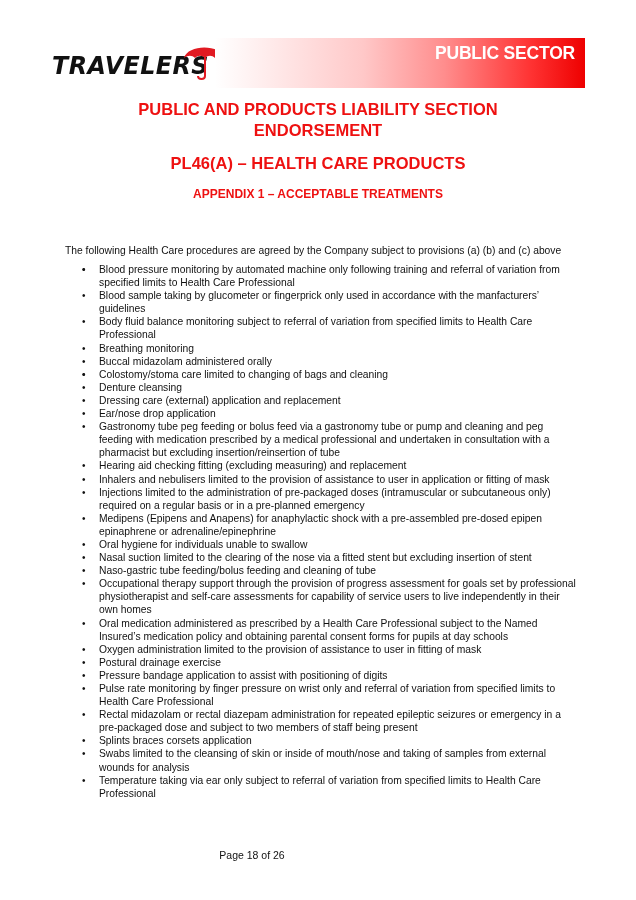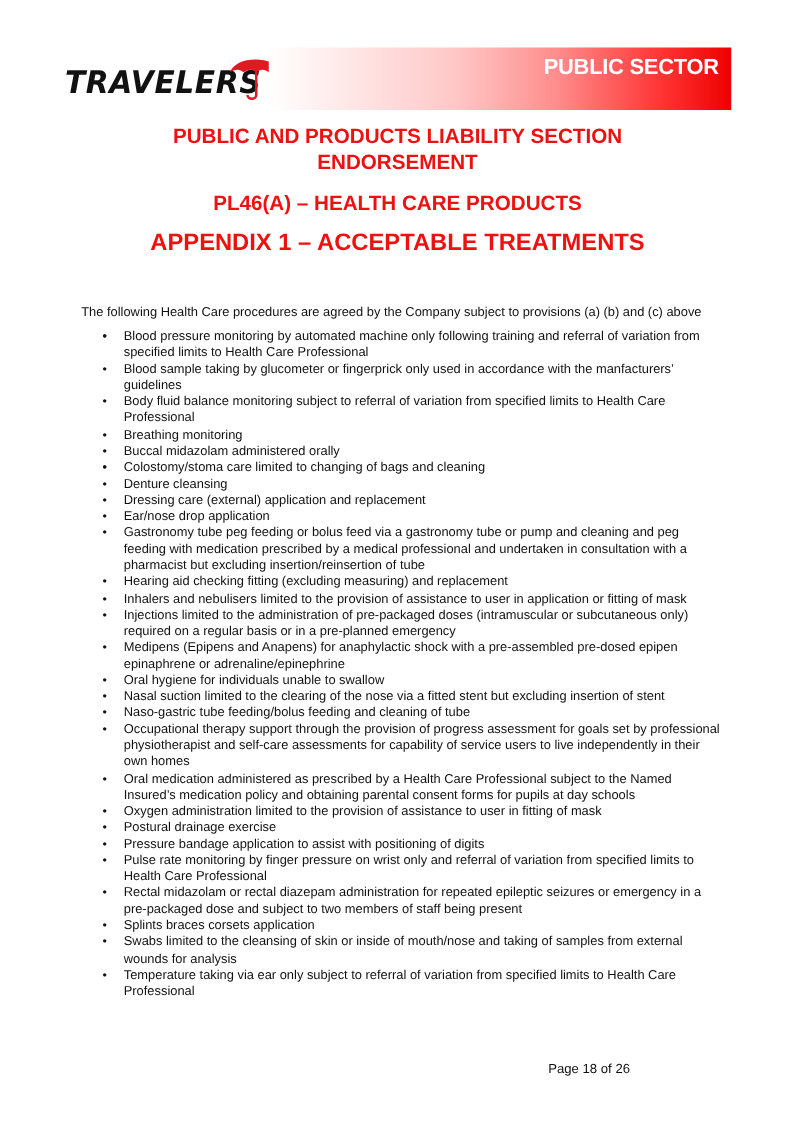--- a/index.html
+++ b/index.html
@@ -82,21 +82,21 @@
       line-height: 21px;
       margin: 0;
       padding: 0 114px;
     }
     .title-2 {
       font-size: 16.5px;
       line-height: 21px;
       margin: 12px 0 0 0;
     }
     .title-3 {
-      font-size: 19px;
+      font-size: 12px;
       line-height: 21px;
       margin: 10px 0 0 0;
     }
     .intro {
       position: absolute;
       left: 61px;
       top: 240px;
       width: 530px;
       font-size: 10.3px;
       line-height: 13px;
@@ -123,21 +123,21 @@
       position: absolute;
       left: 82px;
       top: 0;
       font-size: 10px;
     }
     .footer {
       position: absolute;
       left: 0;
       top: 849px;
       width: 504px;
-      text-align: right;
+      text-align: center;
       font-size: 10.5px;
       line-height: 13px;
     }
   </style>
 </head>
 <body>
 
 <div class="header">
   <div class="logo">
     <span class="logo-text">TRAVELERS</span>

